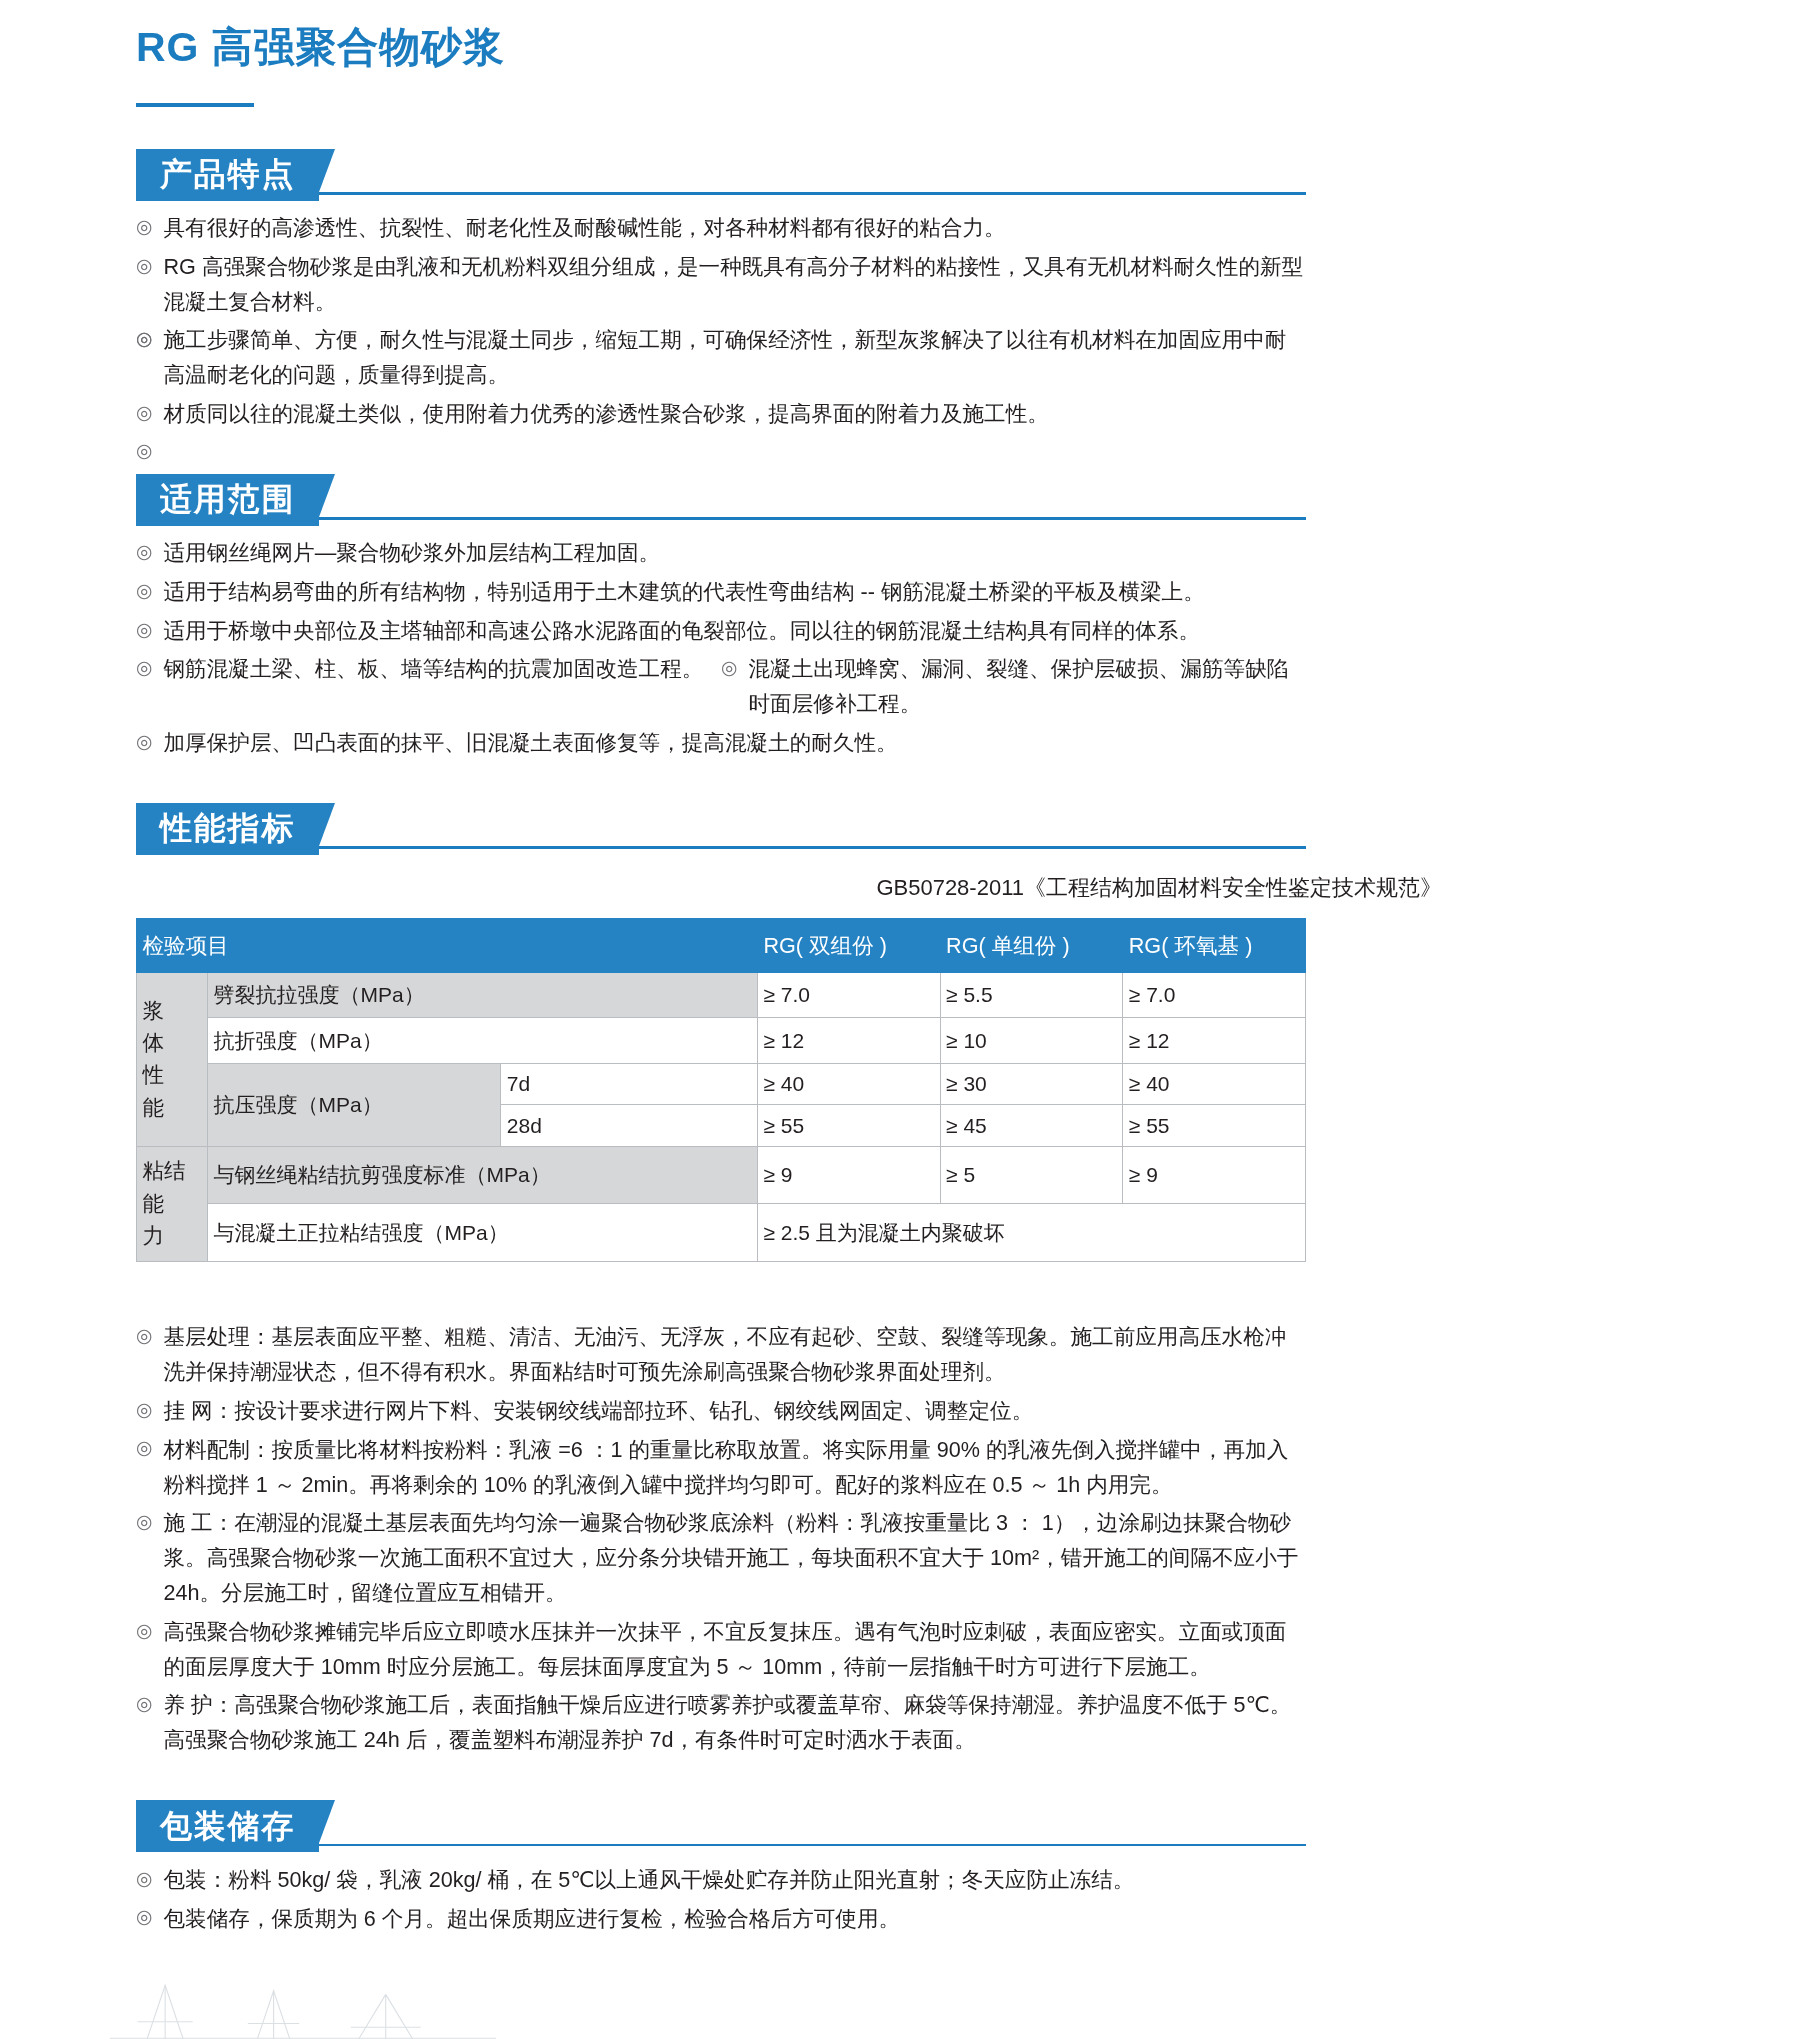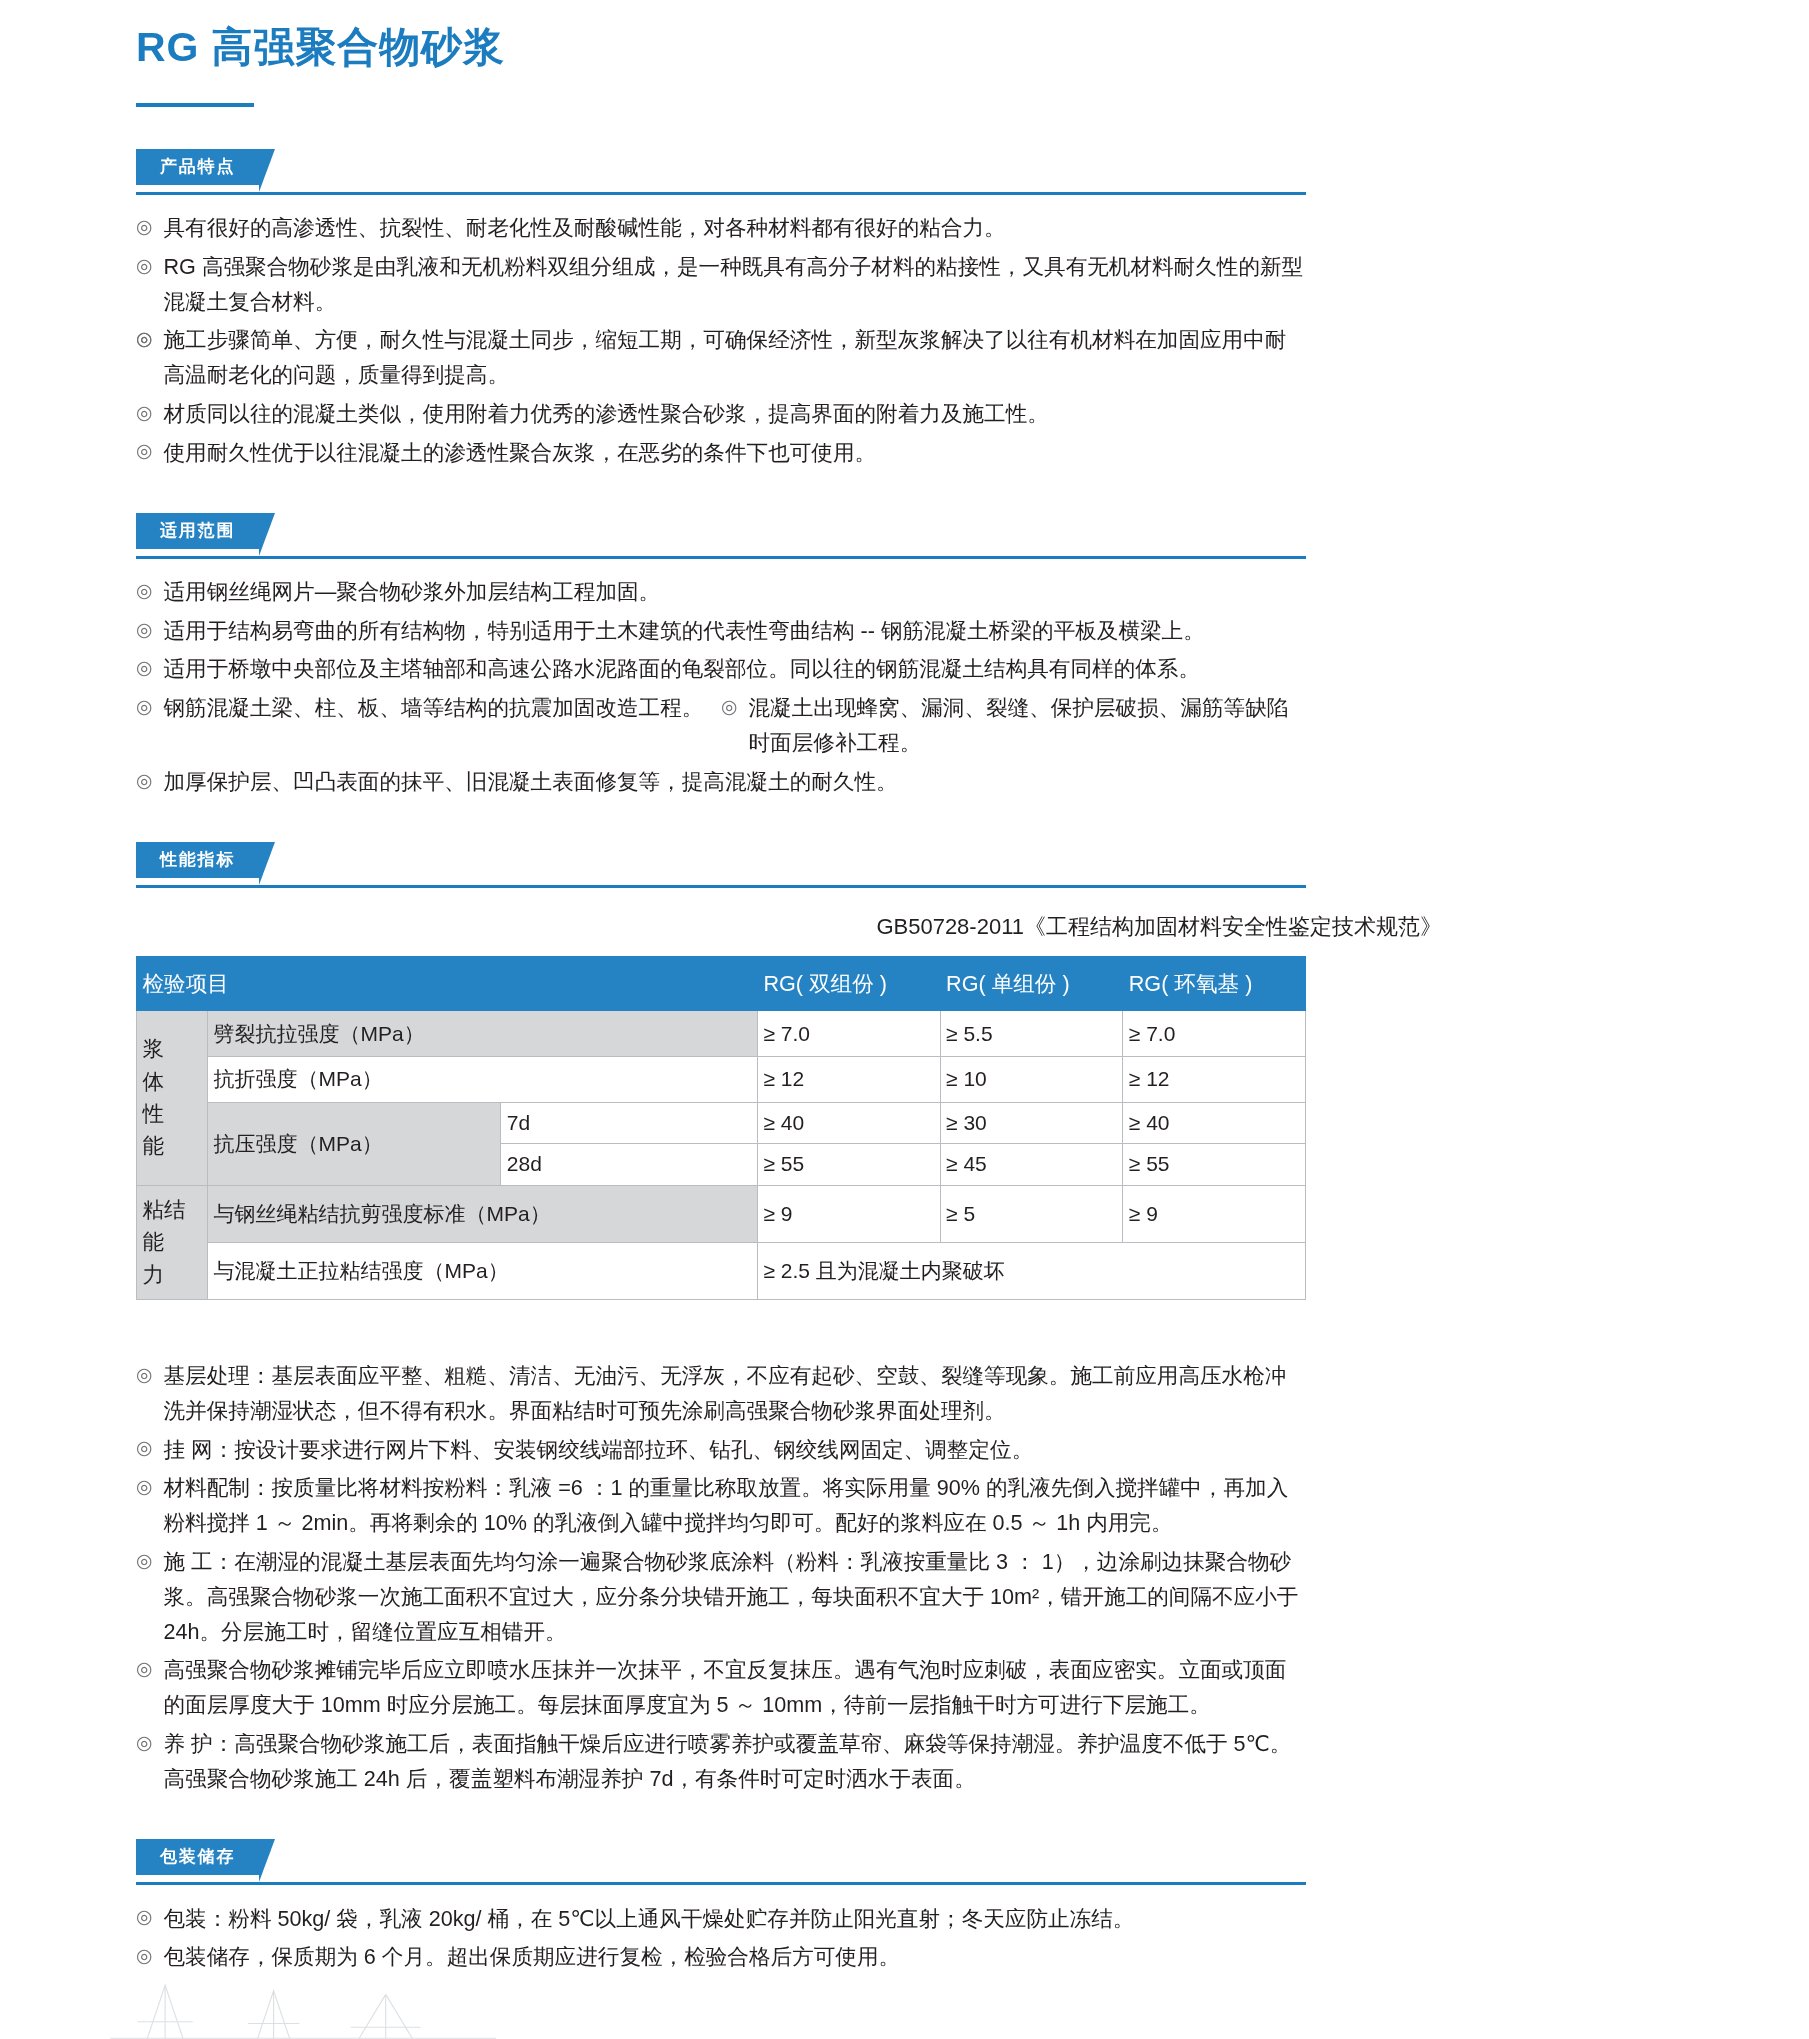--- a/index.html
+++ b/index.html
@@ -55,21 +55,21 @@
     right: 136px;
     bottom: 0;
     height: 2.8px;
     background: #1b7cc0;
   }
   .sec-head {
     position: relative;
     display: inline-block;
     background: #2583c4;
     color: #ffffff;
-    font-size: 17px;
+    font-size: 32px;
     font-weight: bold;
     letter-spacing: 1.8px;
     padding: 9.2px 24px 9.2px 24px;
     line-height: 1.05;
     z-index: 2;
   }
   .sec-head:after {
     content: "";
     position: absolute;
     right: -15.6px;
@@ -195,21 +195,20 @@
       <div class="bullet-row">
         <span class="bullet">◎</span>
         <span>施工步骤简单、方便，耐久性与混凝土同步，缩短工期，可确保经济性，新型灰浆解决了以往有机材料在加固应用中耐高温耐老化的问题，质量得到提高。</span>
       </div>
       <div class="bullet-row">
         <span class="bullet">◎</span>
         <span>材质同以往的混凝土类似，使用附着力优秀的渗透性聚合砂浆，提高界面的附着力及施工性。</span>
       </div>
       <div class="bullet-row">
         <span class="bullet">◎</span>
-        <span>使用耐久性优于以往混凝土的渗透性聚合灰浆，在恶劣的条件下也可使用。</span>
       </div>
     </div>
   </div>
 
   <div class="section">
     <div class="sec-head-wrap">
       <div class="sec-head-line"></div>
       <span class="sec-head">适用范围</span>
     </div>
     <div class="body-block">

